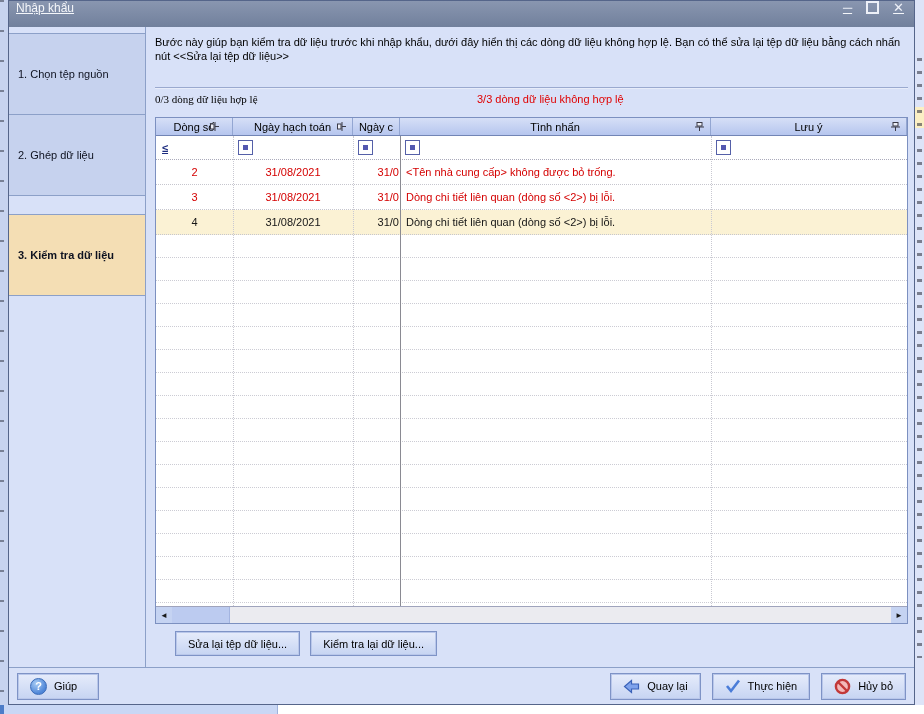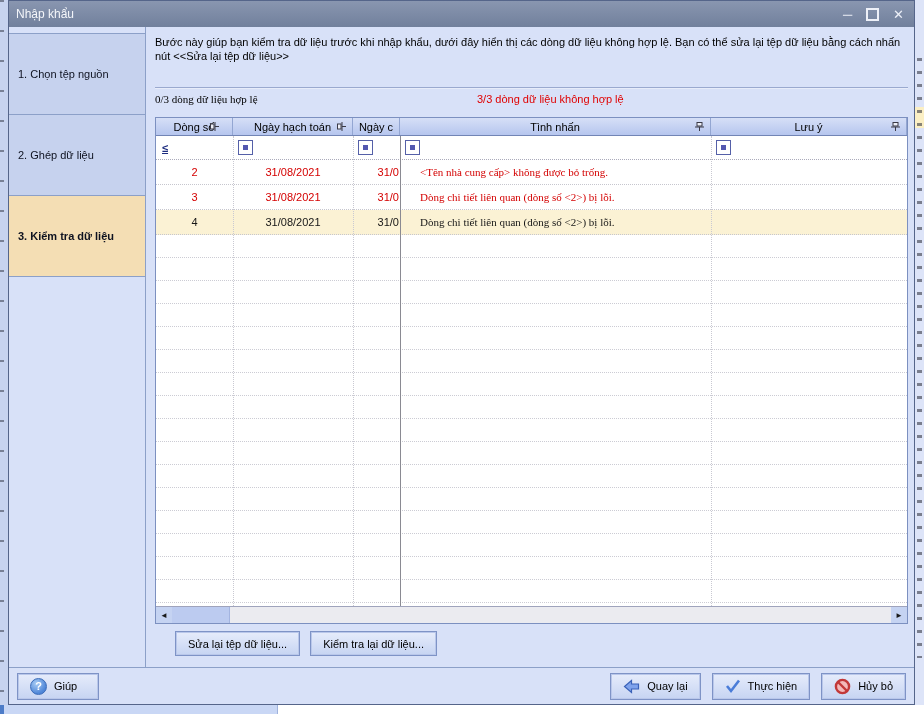--- a/index.html
+++ b/index.html
@@ -17,32 +17,32 @@
     background:repeating-linear-gradient(to bottom,rgba(40,42,55,.55) 0 3px,transparent 3px 13px);}
   .underlay-right .yellow-chip{position:absolute;left:0;top:107px;width:9px;height:21px;background:#FBEFC4;}
   .underlay-bottom{position:absolute;left:0;bottom:0;width:924px;height:9px;background:#ffffff;}
   .underlay-bottom::before{content:"";position:absolute;left:0;top:0;width:277px;height:9px;background:#C9D7F5;border-right:1px solid #9FB2DC;}
   .underlay-bottom::after{content:"";position:absolute;left:0;top:0;width:4px;height:9px;background:#4D7CC8;}
 
   
   .dialog{position:absolute;left:8px;top:0;width:907px;height:705px;background:#D8E1F8;
     border:1px solid #55658A;box-sizing:border-box;}
   .titlebar{height:26px;background:linear-gradient(#8996B0,#71809C);color:#F4F6FA;
-    display:flex;align-items:center;padding:0 4px 0 7px;font-size:12px;}
+    display:flex;align-items:flex-start;padding:0 4px 0 7px;font-size:12px;text-decoration:underline;}
   .winbtns{margin-left:auto;display:flex;gap:14px;align-items:center;padding-right:6px;}
   .wbtn{color:#EDF0F8;font-size:13px;line-height:1;}
   .wbtn.maxi{width:9px;height:9px;border:2px solid #EDF0F8;box-sizing:content-box;}
 
   .dlg-body{position:absolute;top:26px;left:0;right:0;bottom:37px;display:flex;}
 
   
   .sidebar{width:137px;border-right:1px solid #8CA0C8;padding-top:6px;box-sizing:border-box;flex:none;}
   .step{height:44px;background:#C6D2EE;border-top:1px solid #8CA0C8;border-bottom:1px solid #8CA0C8;
     display:flex;align-items:center;padding:18px 9px;margin-bottom:-1px;color:#0E1220;cursor:default;}
-  .step.active{background:#F4DEB4;font-weight:bold;}
+  .step.active{background:#F4DEB4;font-weight:bold;margin-top:19px;}
 
   
   .main{position:relative;flex:1;}
   .desc{position:absolute;left:9px;top:8px;width:756px;line-height:14px;}
   .sep{position:absolute;left:9px;top:60px;width:753px;border-top:1px solid #9AA9CF;border-bottom:1px solid #E7ECFA;}
   .statusline{position:absolute;left:9px;top:66px;width:753px;height:16px;}
   .valid{position:absolute;left:0;top:0;font-family:Liberation Serif, serif;}
   .invalid{position:absolute;left:322px;top:0;color:#E00000;}
 
   
@@ -65,21 +65,21 @@
   .frow{height:23px;display:flex;border-bottom:1px dotted #ABABBB;position:relative;background:#fff;}
   .fcell{display:flex;align-items:center;height:100%;box-sizing:border-box;padding-left:5px;}
   .fop{color:#1A2A7E;text-decoration:underline;font-weight:bold;padding-left:1px;}
   .fbox{width:13px;height:13px;border:1px solid #5560A8;background:#fff;display:flex;
     align-items:center;justify-content:center;flex:none;}
   .fbox-in{width:5px;height:5px;background:#5358B0;}
 
   .drow{height:25px;display:flex;border-bottom:1px dotted #C6C6CE;box-sizing:border-box;}
   .drow .cell{height:100%;display:flex;align-items:center;justify-content:center;box-sizing:border-box;overflow:hidden;white-space:nowrap;}
   .drow .cell.c3{justify-content:flex-end;padding-right:1px;}
-  .drow .cell.c4{justify-content:flex-start;padding-left:20px;font-family:Liberation Serif, serif;}
+  .drow .cell.c4{justify-content:flex-start;padding-left:6px;}
   .drow.error{color:#D40000;}
   .drow.selected{background:#FBF2D4;color:#161616;}
   .erow{height:22px;border-bottom:1px dotted #CCCCD4;}
 
   .hscroll{height:16px;flex:none;background:#EBEBF0;border-top:1px solid #9FA3BC;position:relative;}
   .sarrow{position:absolute;top:0;width:16px;height:100%;background:#C5D3F2;color:#1A1A1A;
     font-size:8px;display:flex;align-items:center;justify-content:center;}
   .sarrow.left{left:0;} .sarrow.right{right:0;}
   .sthumb{position:absolute;left:16px;top:0;bottom:0;width:57px;background:#BCCBF0;border-right:1px solid #A3B4E0;}
 

